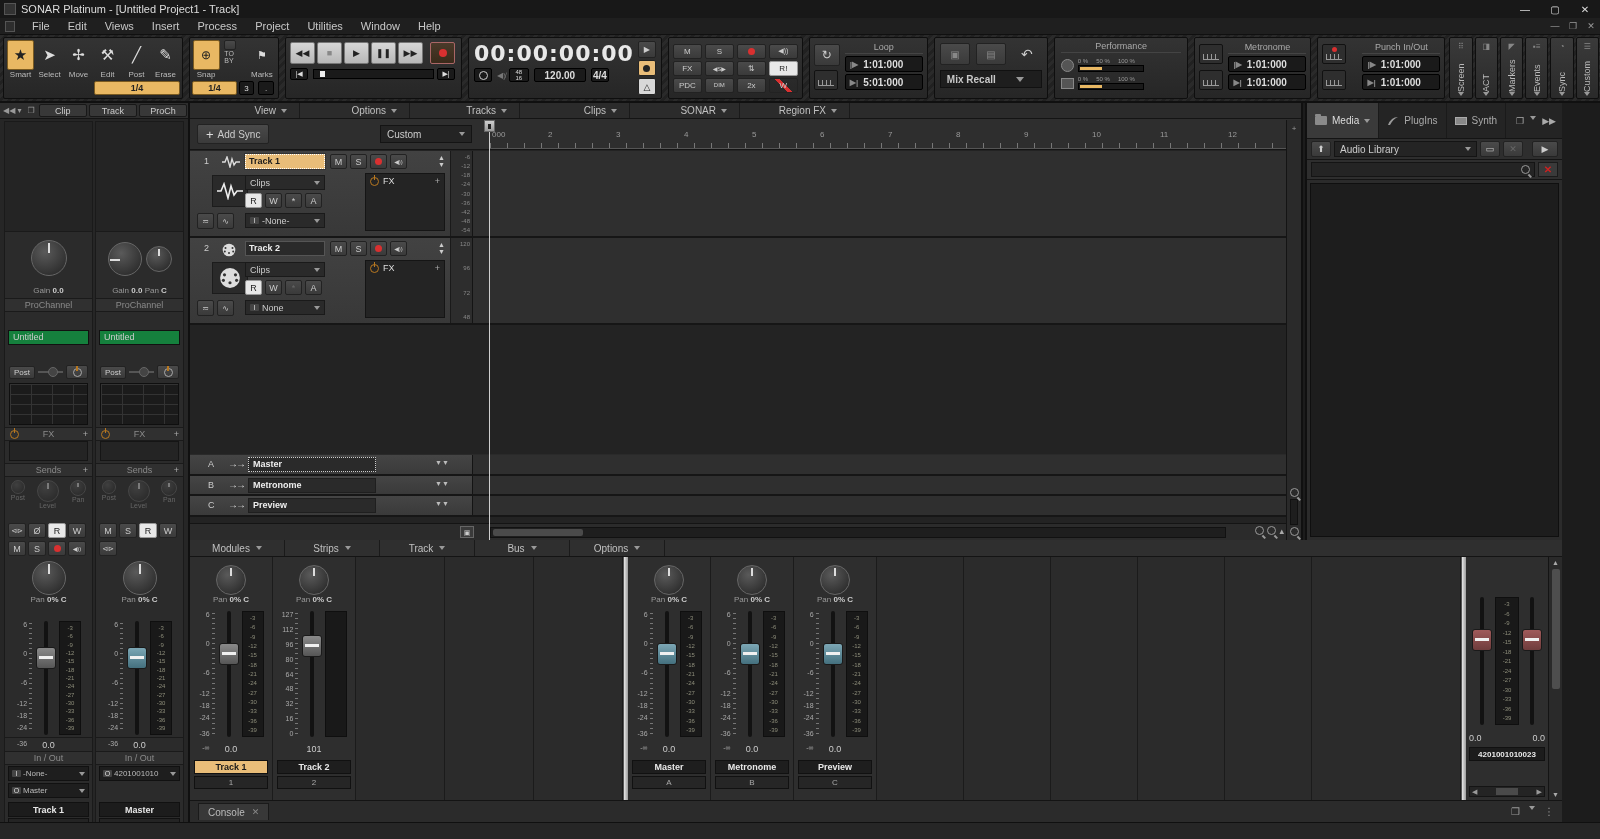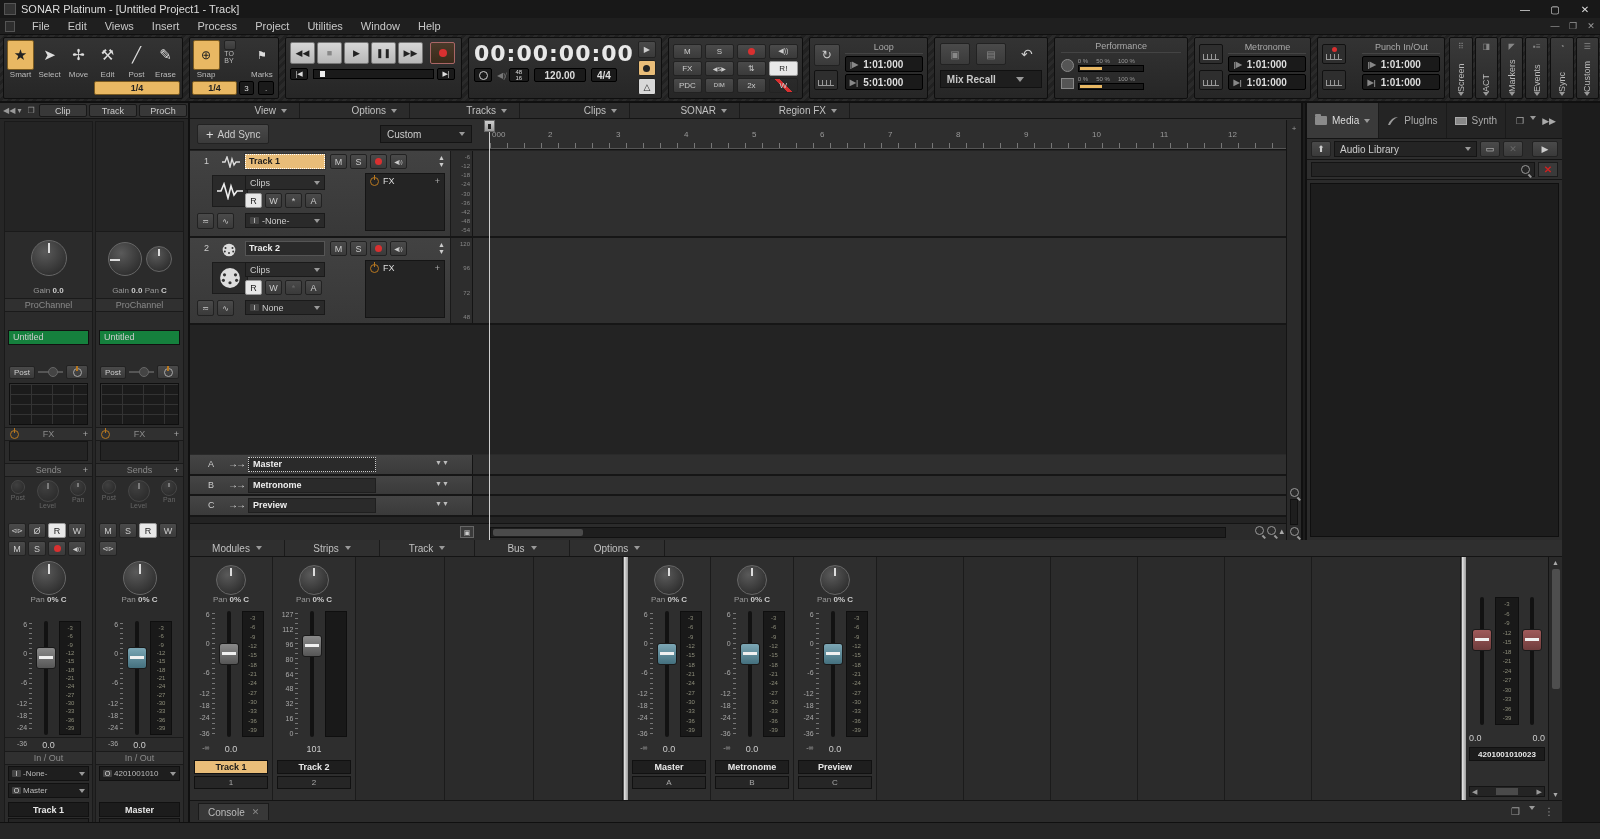--- a/index.html
+++ b/index.html
@@ -308,21 +308,21 @@
       <div style="display:flex; align-items:center; gap:3px; margin-top:2px;">
         <span class="subcell" style="width:18px;height:14px;">
             <span style="width:9px;height:9px;border:1px solid #ccc;border-radius:50%;display:inline-block;"></span>
           </span>
         <span style="font-size:8px;color:#777;">◀)̸</span>
         <span class="subcell" style="width:20px;height:14px;flex-direction:column;font-size:6px;line-height:6px;">
             <span>48</span>
             <span>16</span>
           </span>
         <span class="subcell" style="width:52px;height:14px;font-size:10px;font-weight:bold;">120.00</span>
-        <span class="subcell" style="width:26px;height:14px;font-size:10px;font-weight:bold;">4/4</span>
+        <span class="subcell" style="width:18px;height:14px;font-size:10px;font-weight:bold;">4/4</span>
       </div>
     </div>
     <div style="display:flex; flex-direction:column; gap:2px;">
       <span class="btn" style="width:18px;height:17px;font-size:8px;">▶</span>
       <span class="btn" style="width:18px;height:17px;background:#e9bd79;">
           <span style="width:7px;height:7px;border-radius:50%;background:#222;display:inline-block;"></span>
         </span>
       <span class="btn" style="width:18px;height:17px;font-size:9px;background:#d8d8d8;color:#222;">△</span>
     </div>
   </div>

